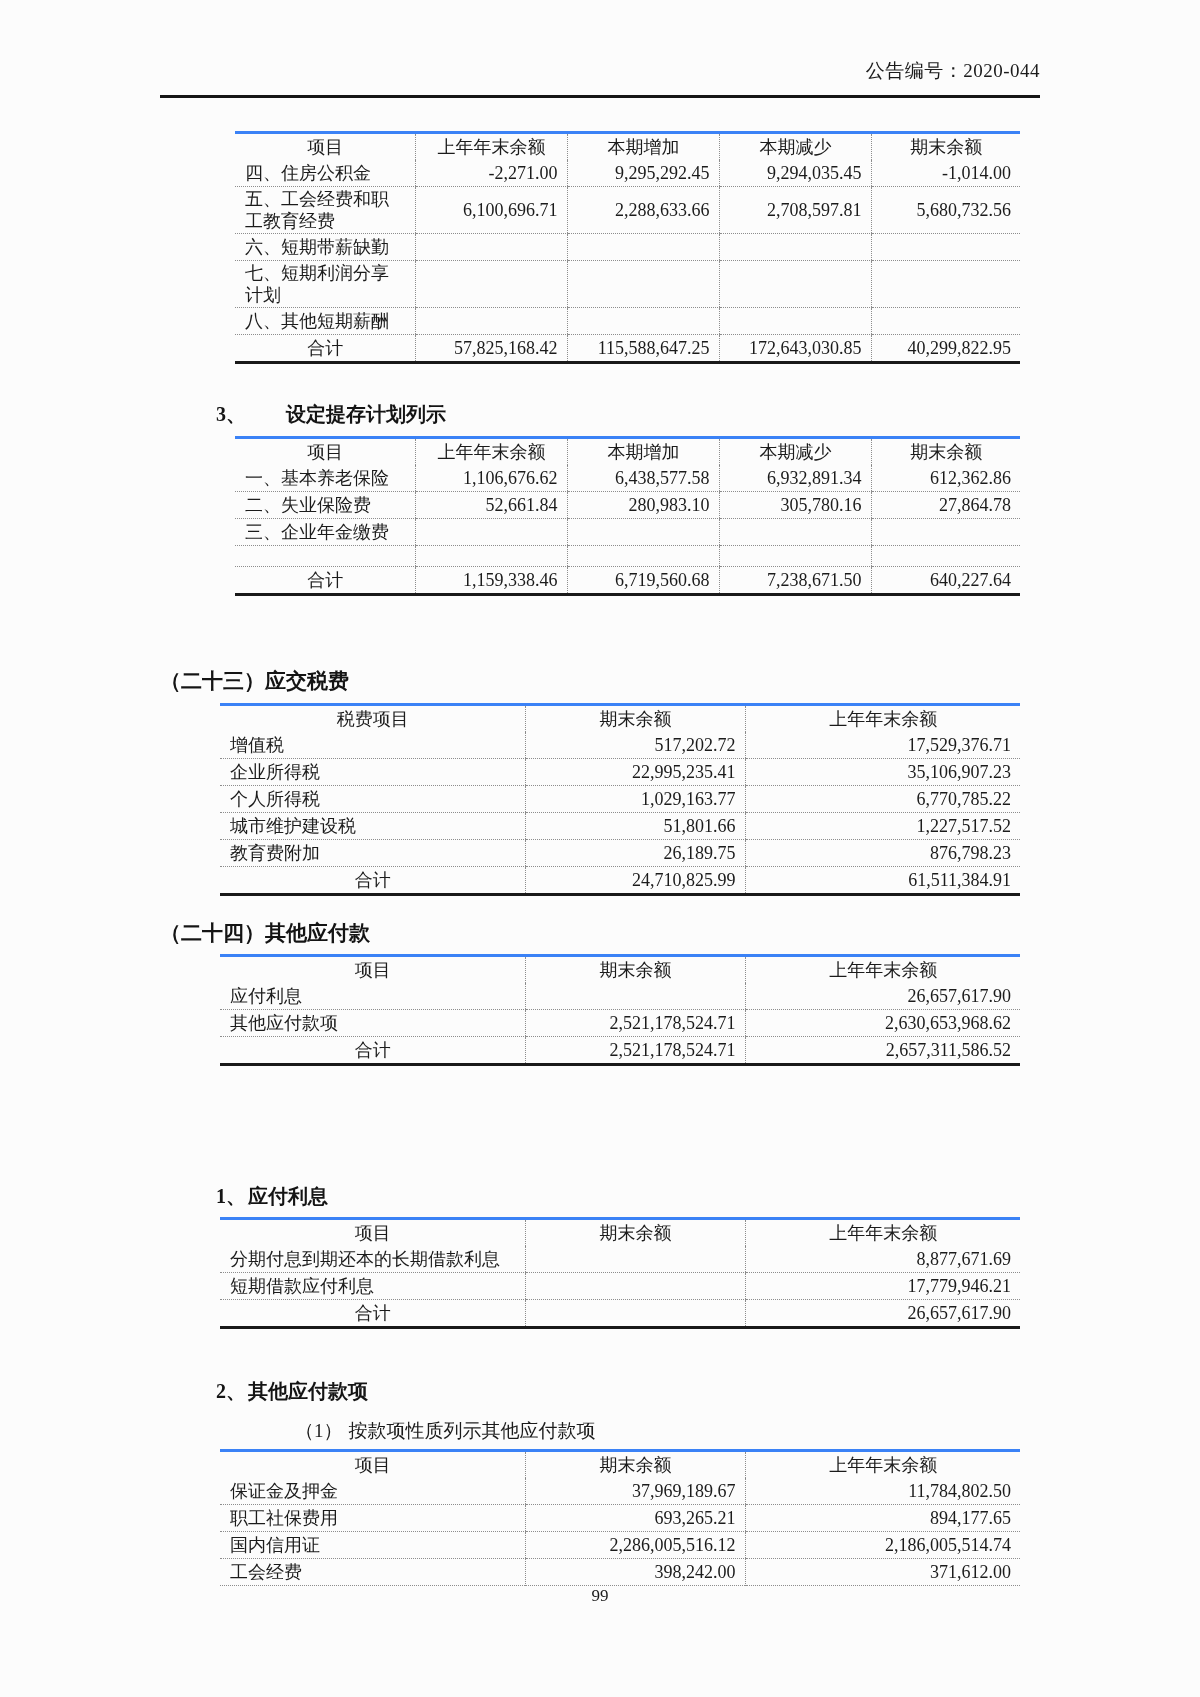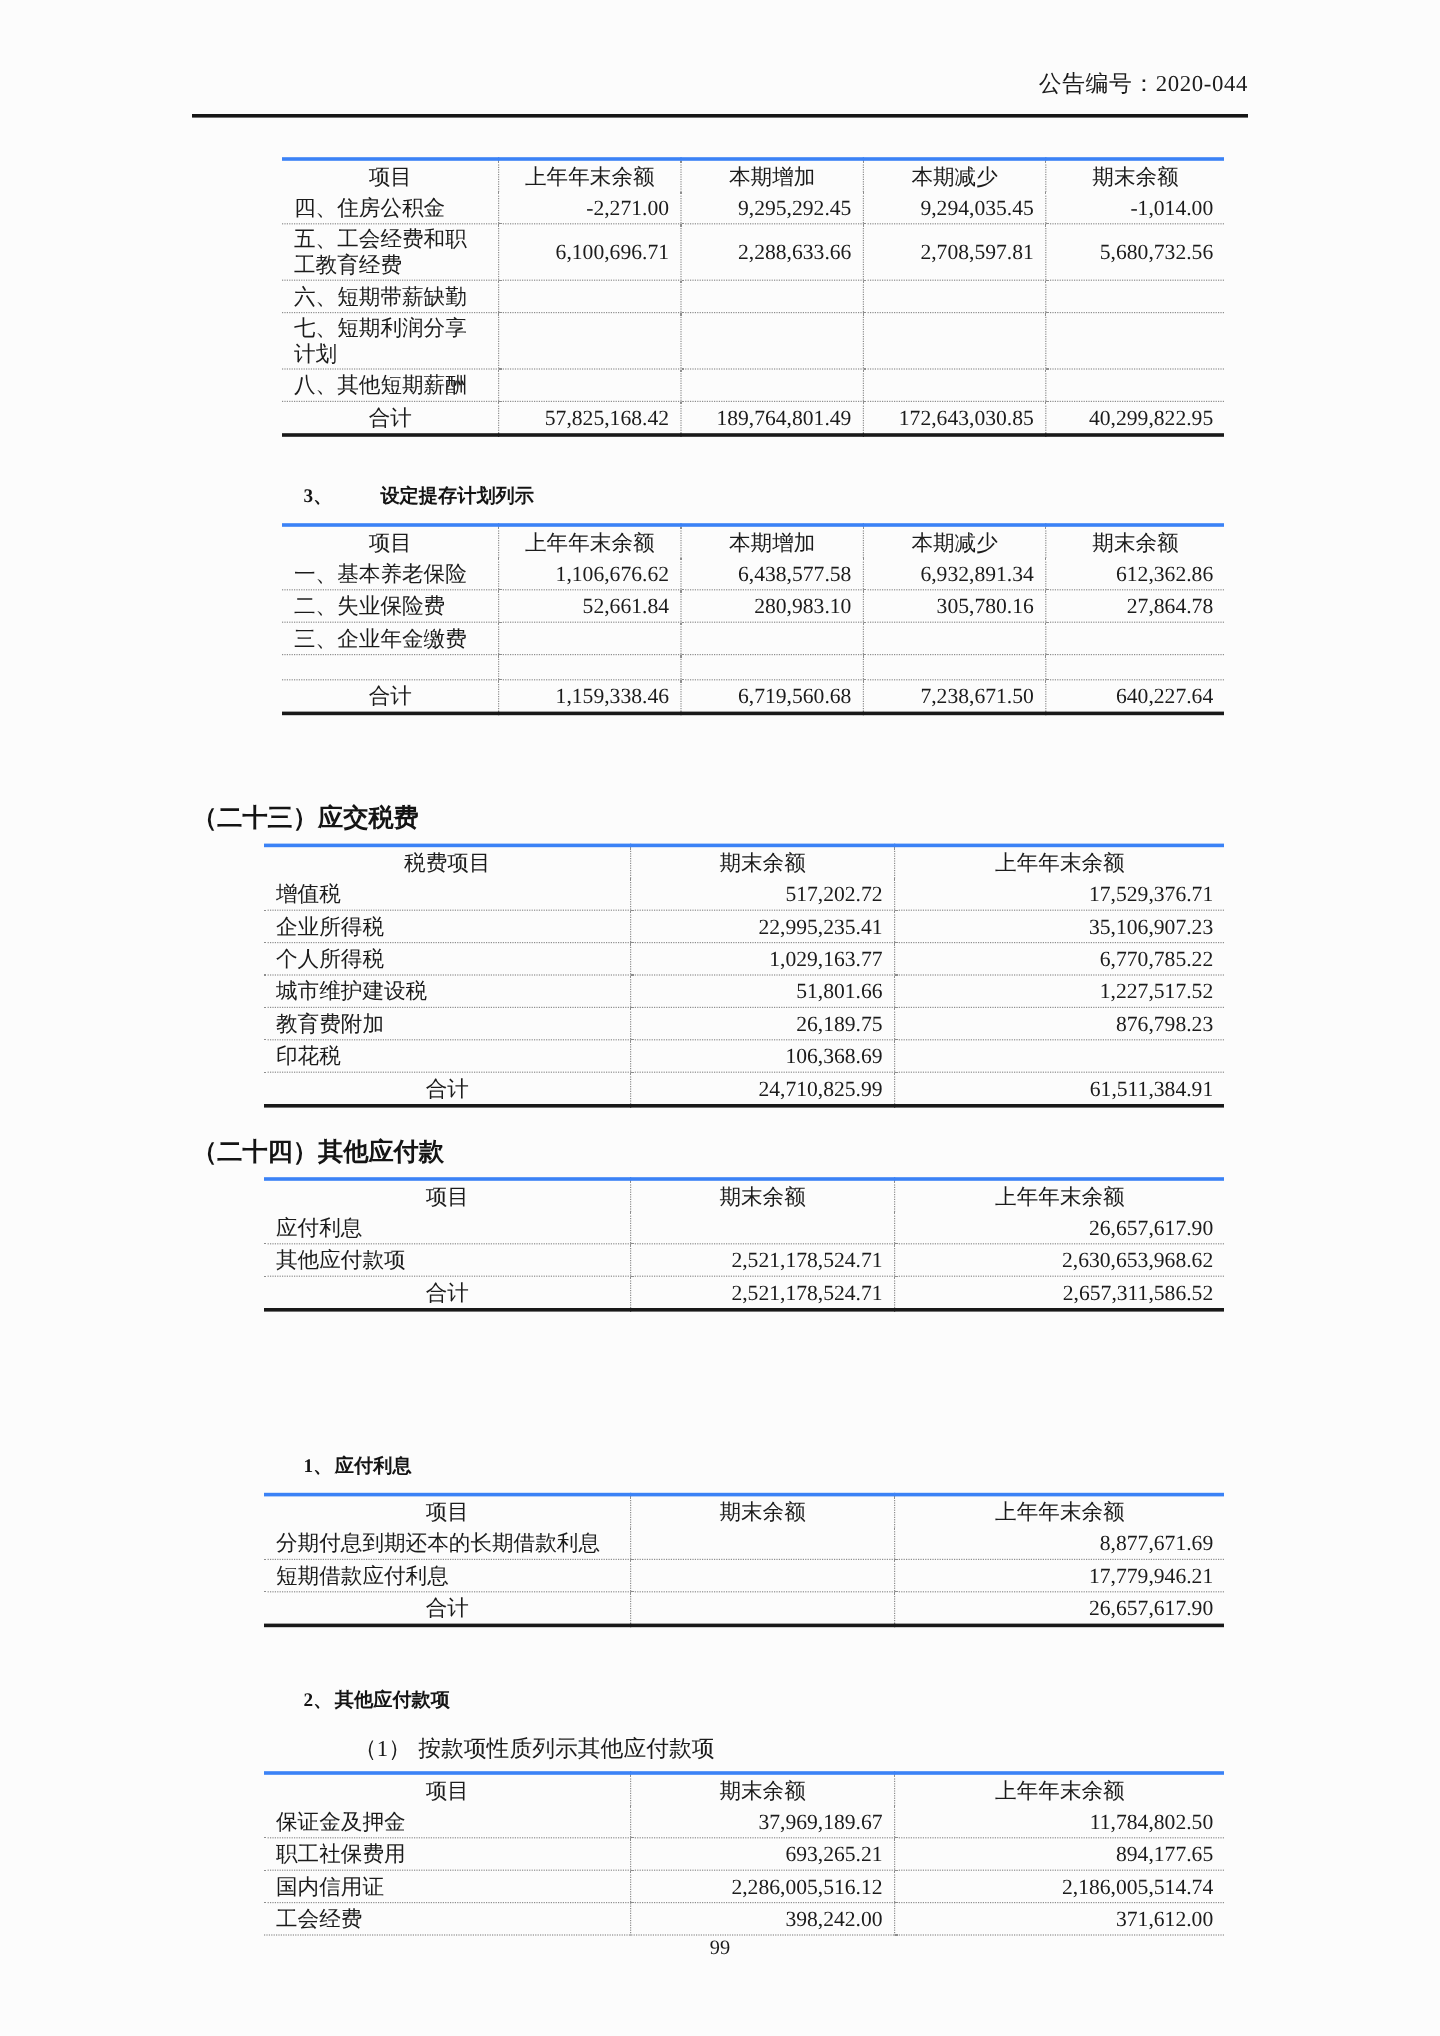--- a/index.html
+++ b/index.html
@@ -56,21 +56,21 @@
   tr.spacer td { height:18px; }
   col.c5-l  { width:180px; }
   col.c5-n  { width:152px; }
   col.c5-ne { width:149px; }
   col.c3-l  { width:305px; }
   col.c3-m  { width:220px; }
   col.c3-r  { width:275px; }
   
   .sec   { font-weight:bold; color:#141414; }
   .sec-main  { font-size:21px; line-height:30px; }
-  .sec-inner { font-size:16px; line-height:28px; margin-left:93px; }
+  .sec-inner { font-size:20px; line-height:28px; margin-left:56px; }
   .sec-inner .big-gap { margin-left:40px; }
   .sec-inner .sm-gap  { margin-left:2px; }
   .sub-item  { font-size:19px; line-height:26px; margin-left:135px; font-weight:normal; }
   .sub-item .sm-gap { margin-left:6px; }
   
   .mt-t1   { margin-top:33px; }
   .mt-s3   { margin-top:36px; }
   .mt-t2   { margin-top:8px; }
   .mt-s23  { margin-top:70px; }
   .mt-t3   { margin-top:7px; }
@@ -144,21 +144,21 @@
       <tr>
         <td class="lbl">八、其他短期薪酬</td>
         <td class="num"></td>
         <td class="num"></td>
         <td class="num"></td>
         <td class="num"></td>
       </tr>
       <tr>
         <td class="ctr">合计</td>
         <td class="num">57,825,168.42</td>
-        <td class="num">189,764,801.49</td>
+        <td class="num">115,588,647.25</td>
         <td class="num">172,643,030.85</td>
         <td class="num">40,299,822.95</td>
       </tr>
     </tbody>
   </table>
 
   <div class="sec sec-inner mt-s3">
     <span>3、</span><span class="big-gap">设定提存计划列示</span>
   </div>
 
@@ -255,25 +255,20 @@
         <td class="lbl">城市维护建设税</td>
         <td class="num">51,801.66</td>
         <td class="num">1,227,517.52</td>
       </tr>
       <tr>
         <td class="lbl">教育费附加</td>
         <td class="num">26,189.75</td>
         <td class="num">876,798.23</td>
       </tr>
       <tr>
-        <td class="lbl">印花税</td>
-        <td class="num">106,368.69</td>
-        <td class="num"></td>
-      </tr>
-      <tr>
         <td class="ctr">合计</td>
         <td class="num">24,710,825.99</td>
         <td class="num">61,511,384.91</td>
       </tr>
     </tbody>
   </table>
 
   <div class="sec sec-main mt-s24">
     <span>（二十四）</span><span class="sm-gap">其他应付款</span>
   </div>

